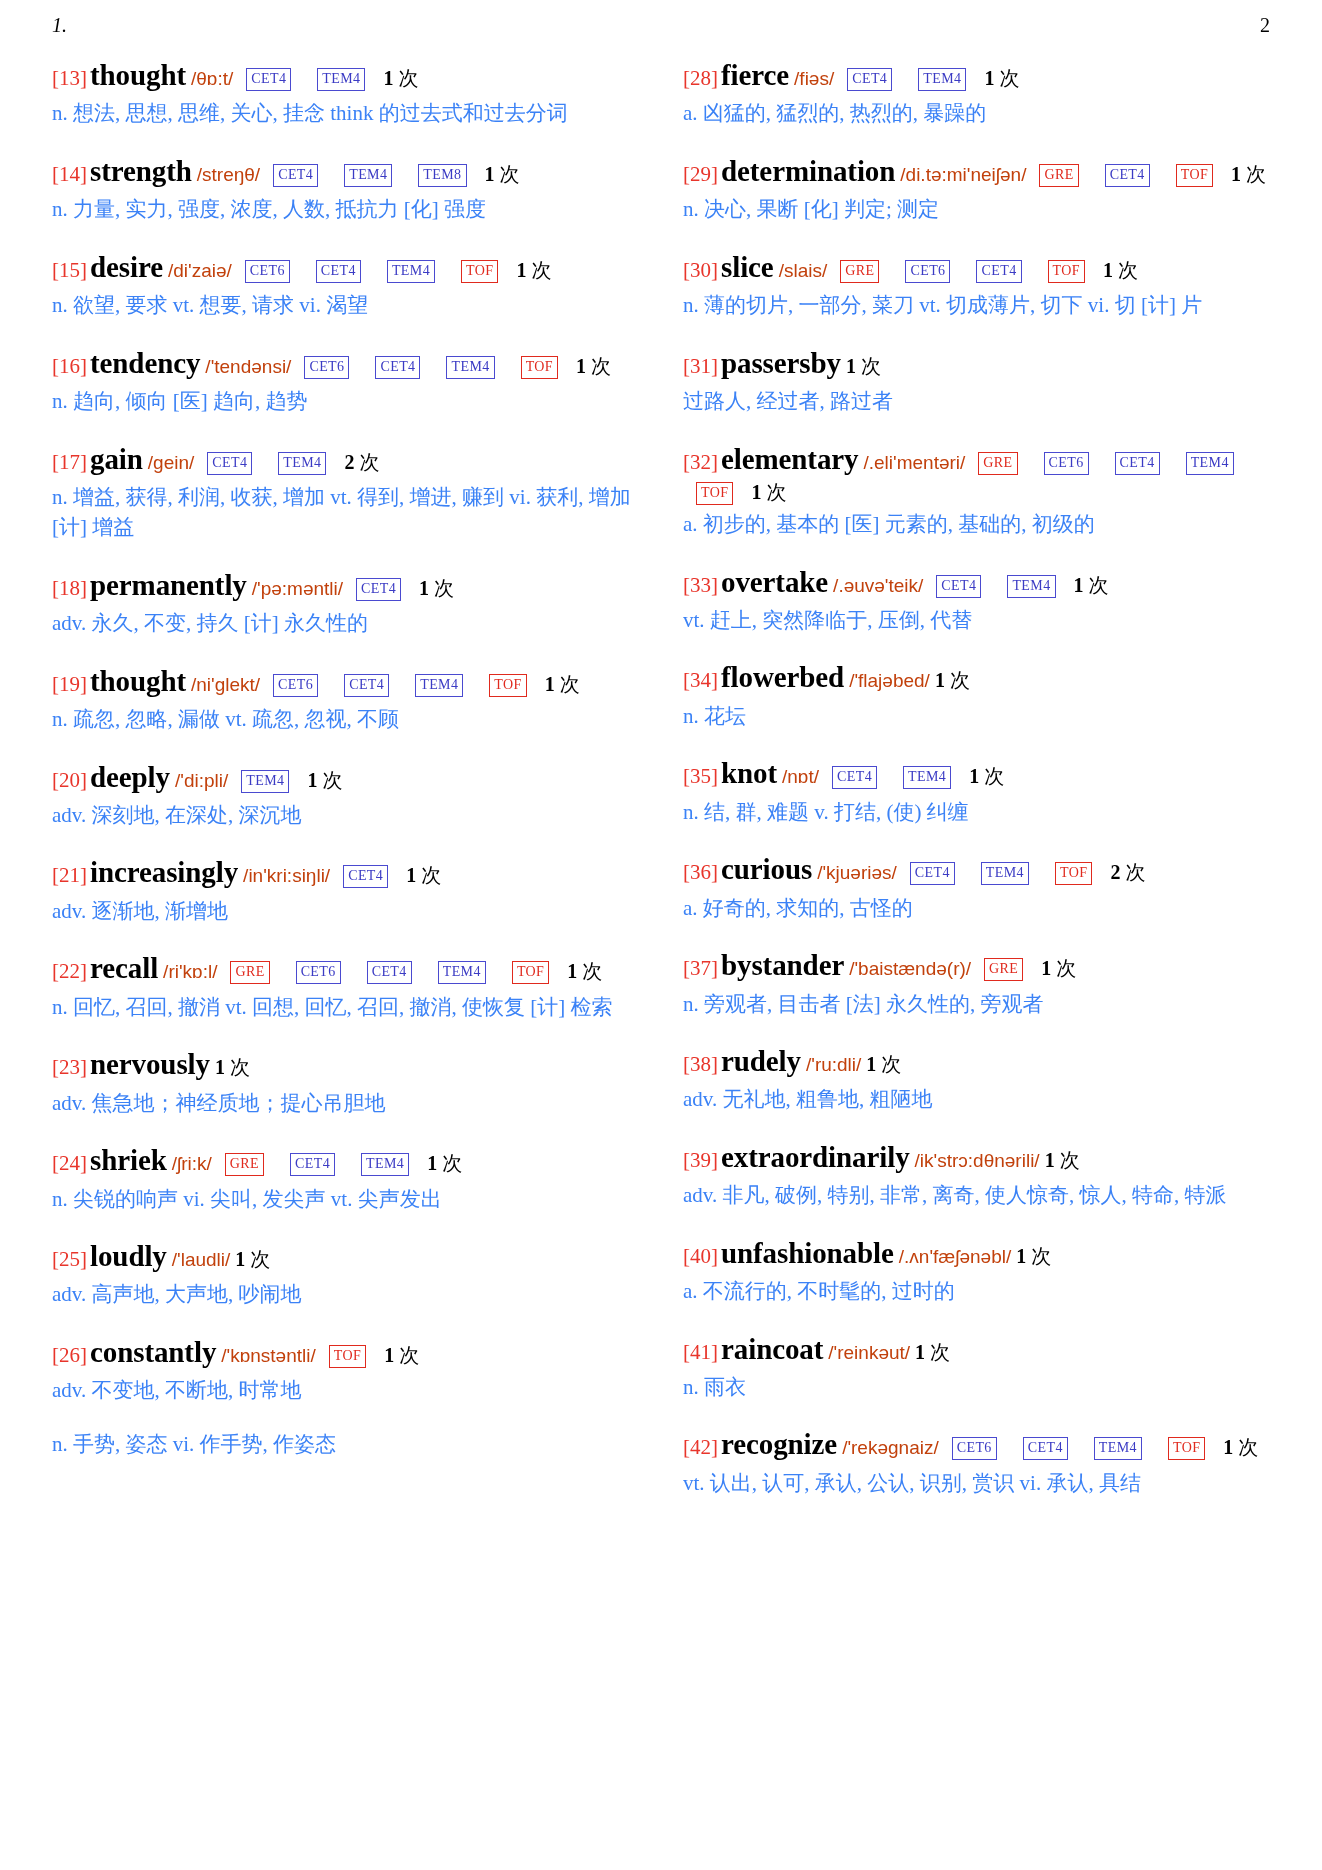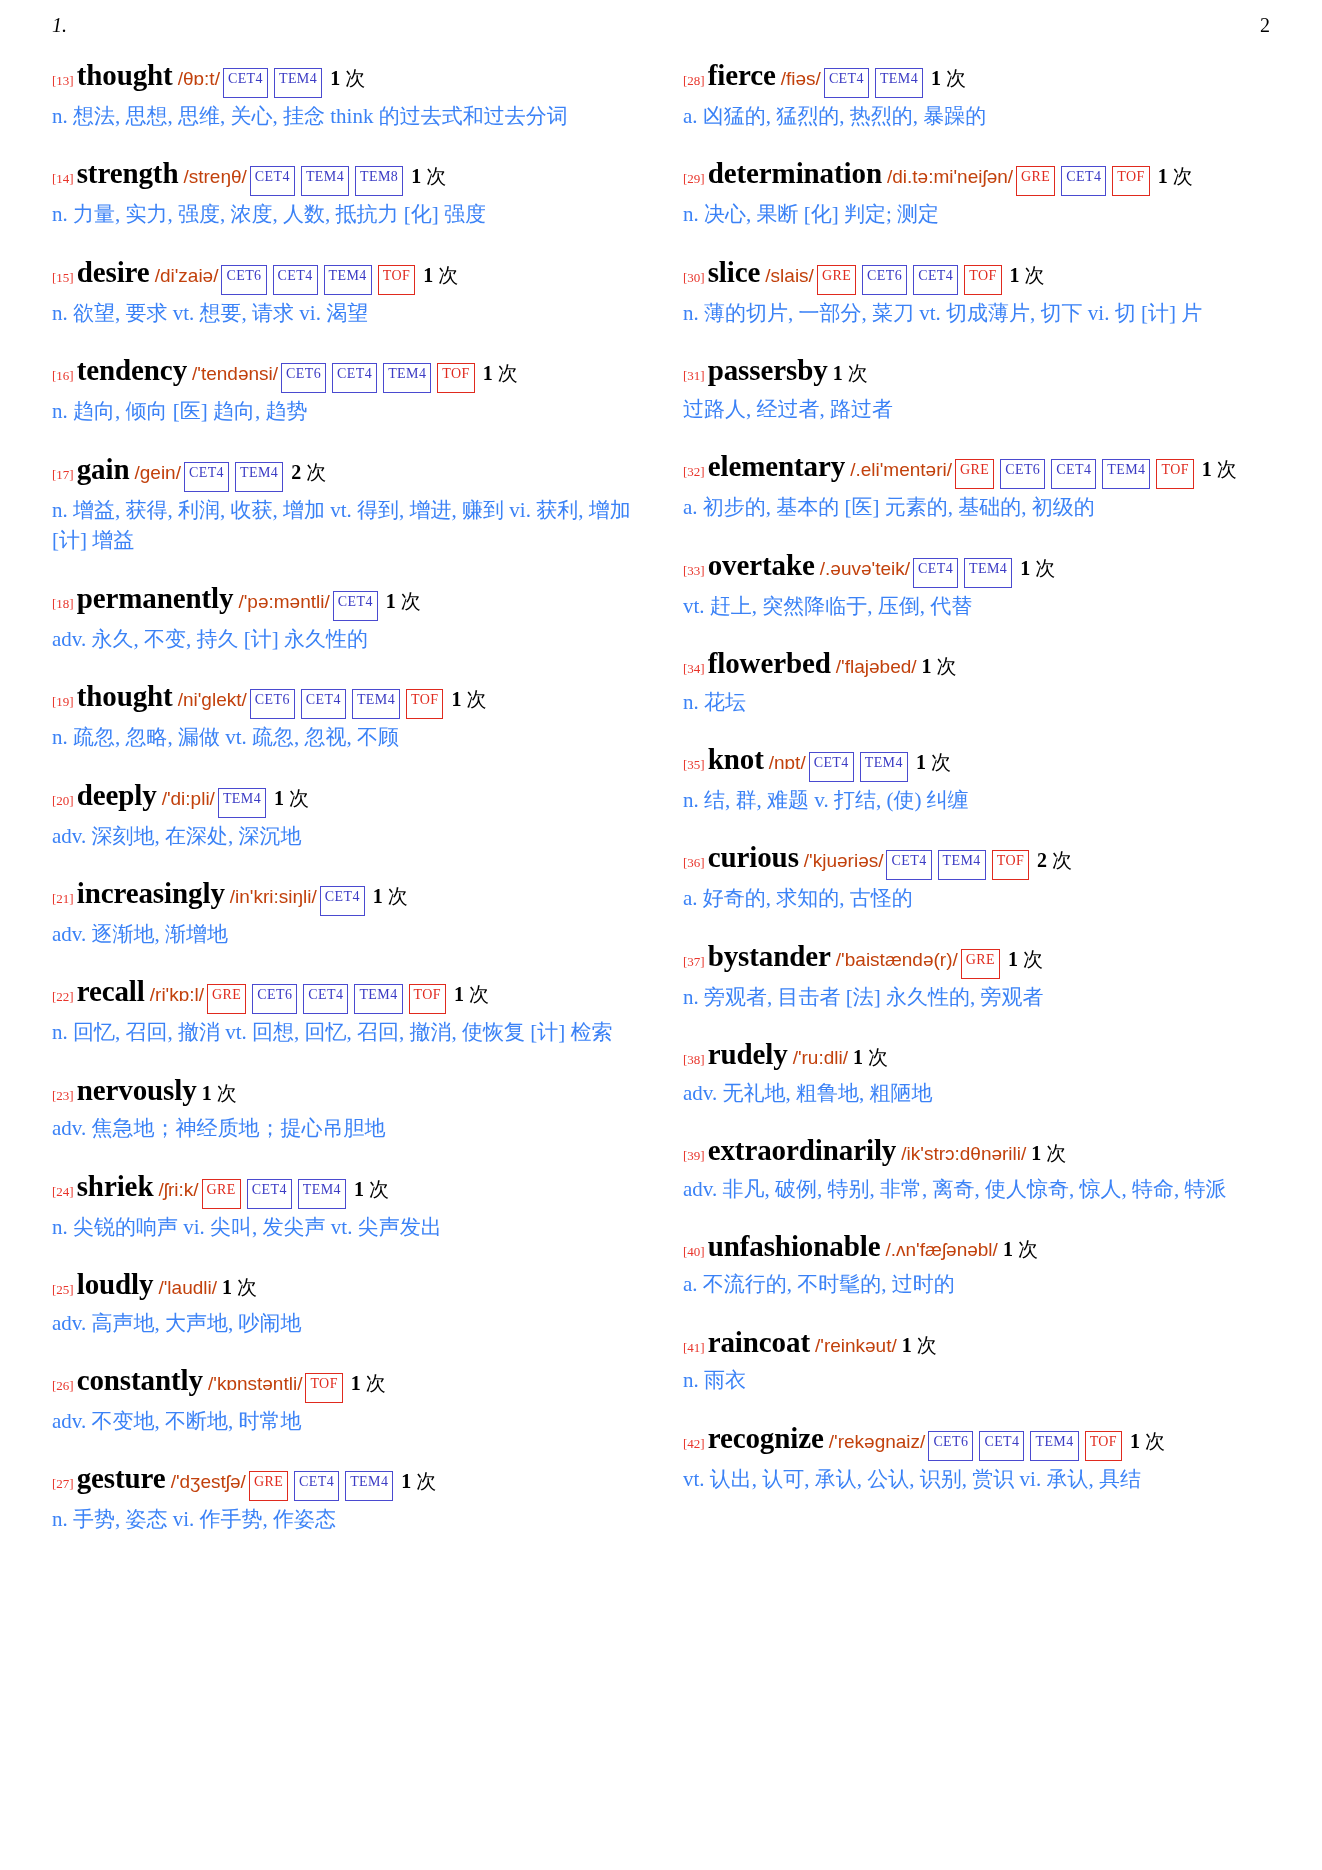--- a/index.html
+++ b/index.html
@@ -50,21 +50,21 @@
   }
   
   .entry {
     margin-bottom: 23px;
   }
   .headline {
     line-height: 1.36;
   }
   .idx {
     color: #e8352b;
-    font-size: 13px;
+    font-size: 21px;
     font-family: "Liberation Serif", serif;
     vertical-align: baseline;
   }
   .word {
     font-size: 29px;
     font-weight: bold;
     font-family: "Liberation Serif", "DejaVu Serif", serif;
     letter-spacing: -0.1px;
     margin-left: 3px;
   }
@@ -75,22 +75,22 @@
     white-space: nowrap;
     color: #c2410c;
   }
   .tag {
     display: inline-block;
     font-family: "Liberation Serif", serif;
     font-size: 14px;
     font-variant: small-caps;
     letter-spacing: 0.4px;
     line-height: 1;
-    padding: 3px 4px 11px 4px;
-    margin: 0 3px;
+    padding: 3px 4px 4px 4px;
+    margin: 0 13px;
     vertical-align: 2px;
     white-space: nowrap;
   }
   .tag-blue {
     color: #3b3bc4;
     border: 1px solid #4a4ad0;
   }
   .tag-red {
     color: #e02a1e;
     border: 1px solid #e02a1e;
@@ -177,21 +177,20 @@
         </div>
         <div class="entry">
           <div class="headline"><span class="idx">[25]</span><span class="word">loudly</span><span class="ipa">/'laudli/</span><span class="count"><b>1</b> <span class="cn">次</span></span></div>
           <div class="defn">adv. 高声地, 大声地, 吵闹地</div>
         </div>
         <div class="entry">
           <div class="headline"><span class="idx">[26]</span><span class="word">constantly</span><span class="ipa">/'kɒnstəntli/</span><span class="tag tag-red">TOF</span><span class="count"><b>1</b> <span class="cn">次</span></span></div>
           <div class="defn">adv. 不变地, 不断地, 时常地</div>
         </div>
         <div class="entry">
-          <div class="headline"><span class="idx">[27]</span><span class="word">gesture</span><span class="ipa">/'dʒestʃə/</span><span class="tag tag-red">GRE</span><span class="tag tag-blue">CET4</span><span class="tag tag-blue">TEM4</span><span class="count"><b>1</b> <span class="cn">次</span></span></div>
           <div class="defn">n. 手势, 姿态 vi. 作手势, 作姿态</div>
         </div>
       </div>
     <div class="col" id="col-1">
         <div class="entry">
           <div class="headline"><span class="idx">[28]</span><span class="word">fierce</span><span class="ipa">/fiəs/</span><span class="tag tag-blue">CET4</span><span class="tag tag-blue">TEM4</span><span class="count"><b>1</b> <span class="cn">次</span></span></div>
           <div class="defn">a. 凶猛的, 猛烈的, 热烈的, 暴躁的</div>
         </div>
         <div class="entry">
           <div class="headline"><span class="idx">[29]</span><span class="word">determination</span><span class="ipa">/di.tə:mi'neiʃən/</span><span class="tag tag-red">GRE</span><span class="tag tag-blue">CET4</span><span class="tag tag-red">TOF</span><span class="count"><b>1</b> <span class="cn">次</span></span></div>

